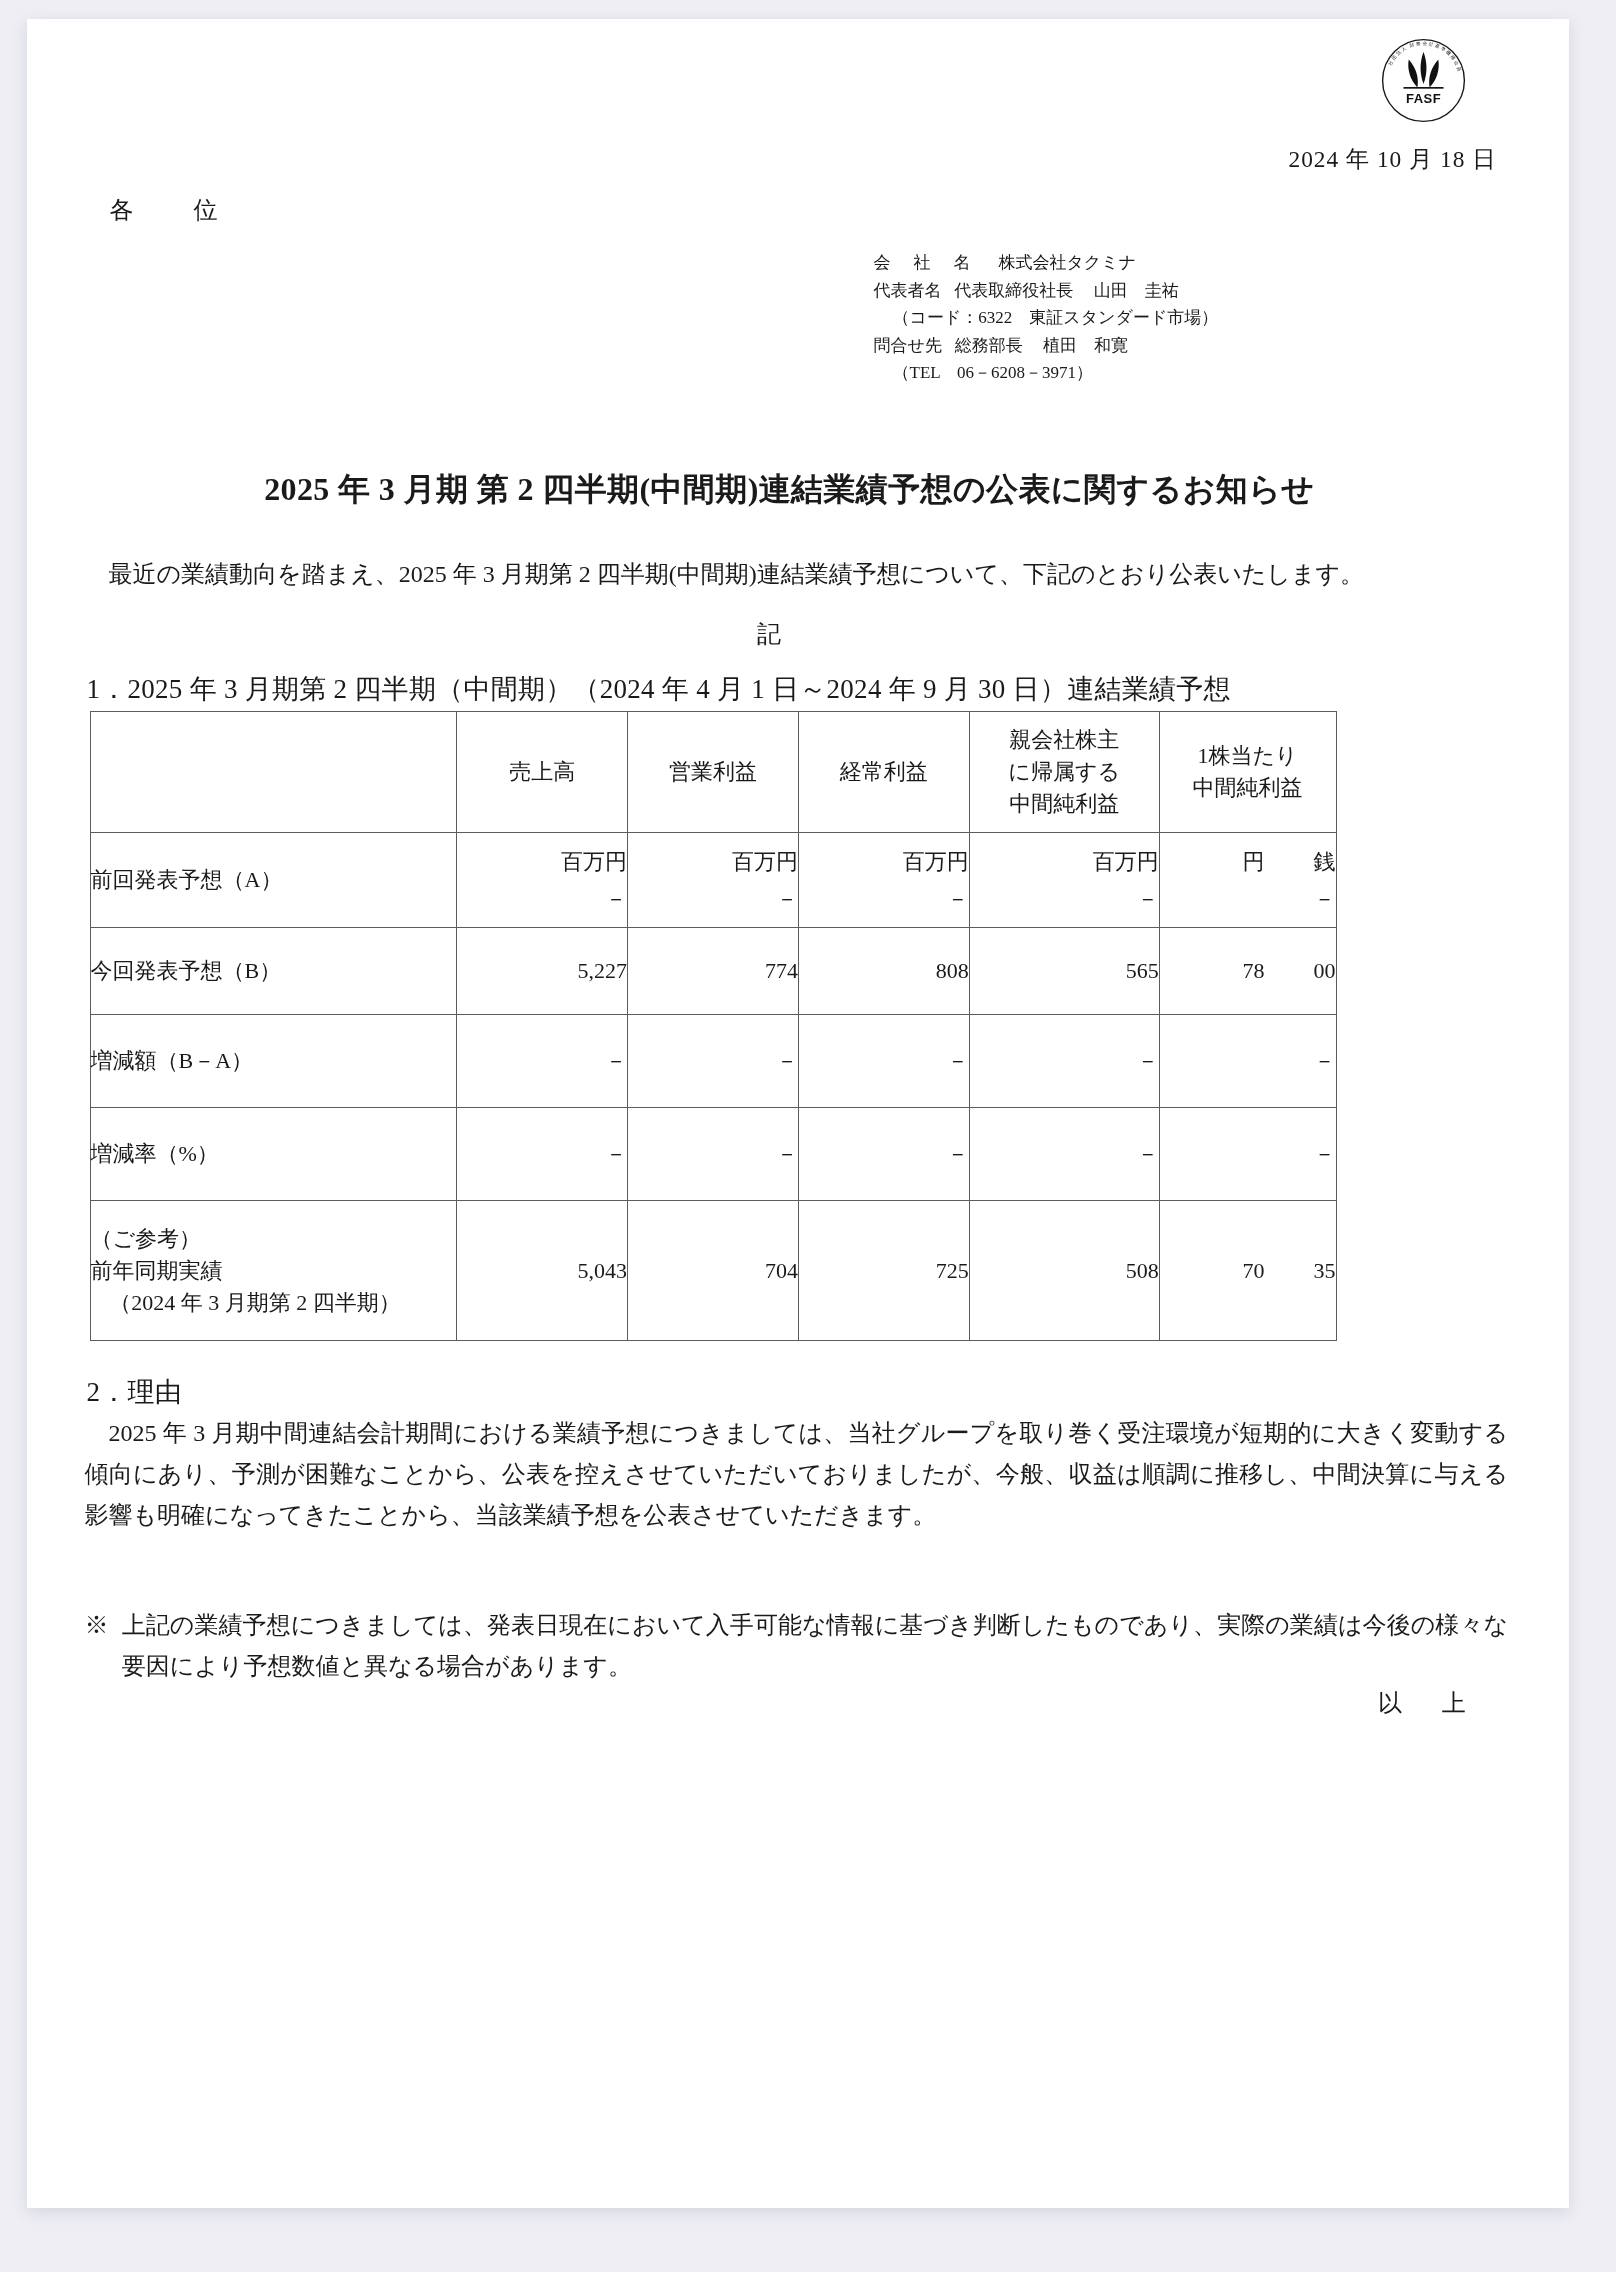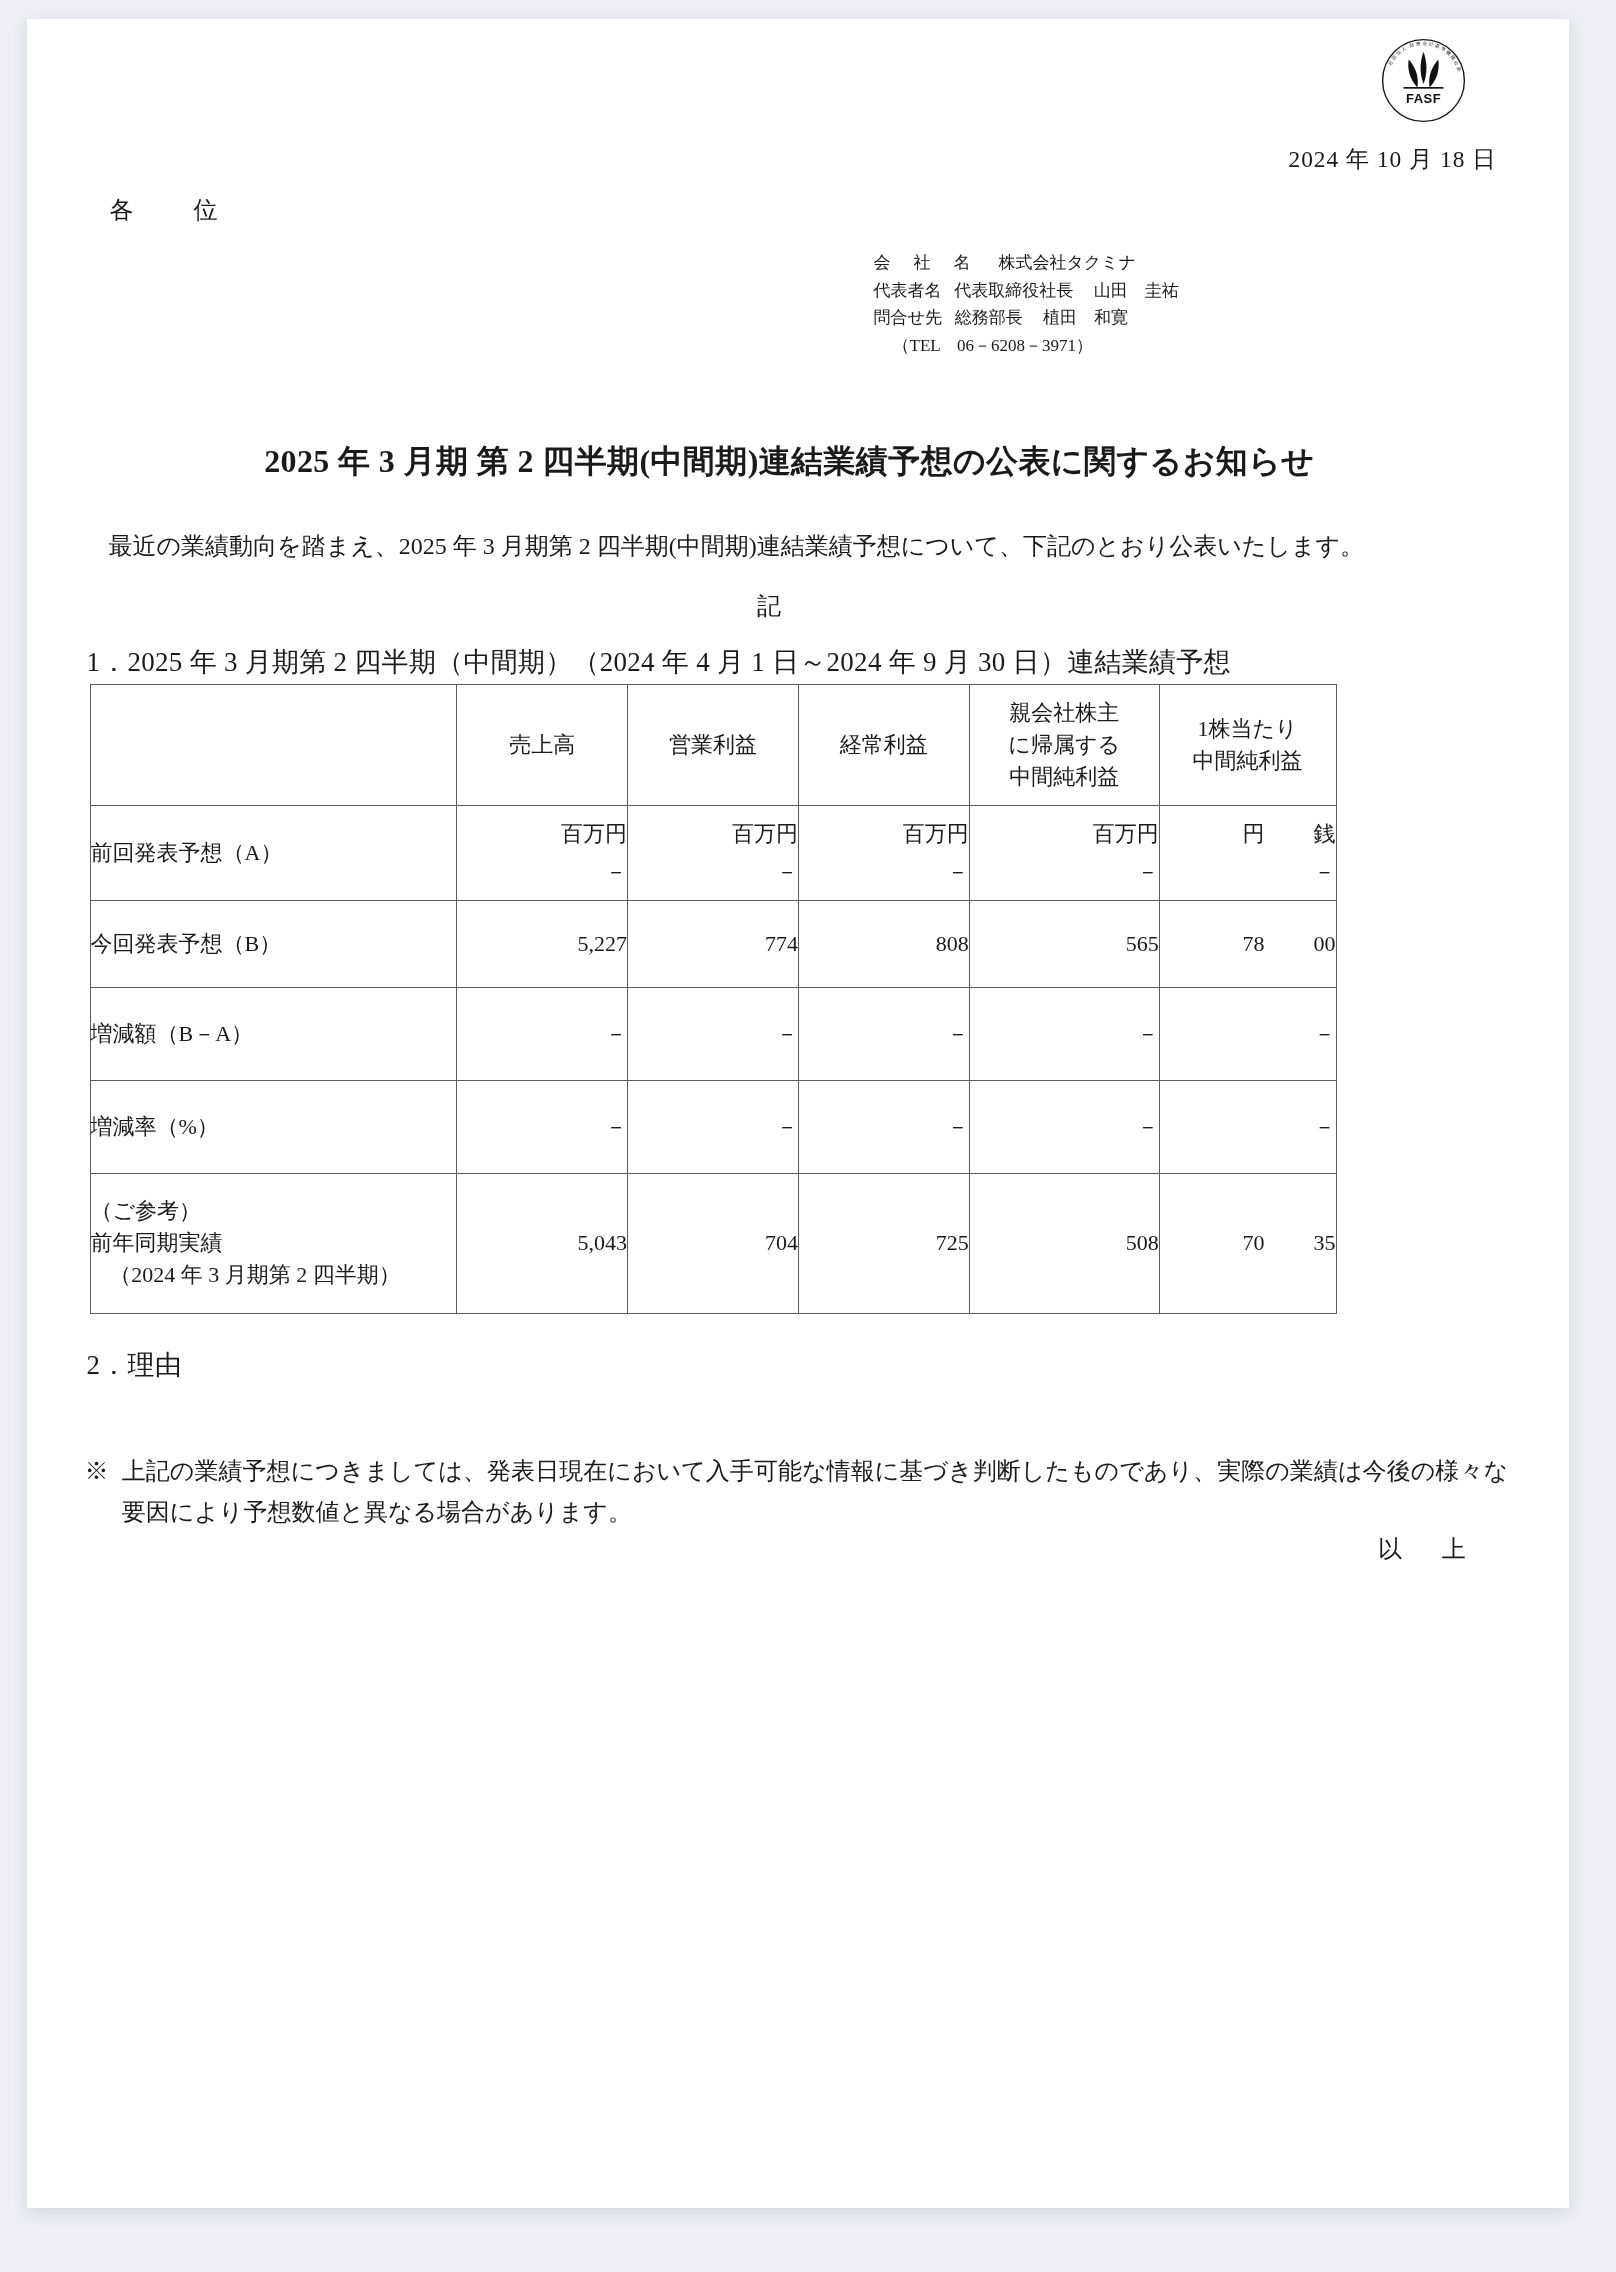--- a/index.html
+++ b/index.html
@@ -257,20 +257,21 @@
 
     <div class="salutation">各　位</div>
 
     <div class="company-block">
       <div class="row">
         <span class="lbl-spread">会 社 名</span><span class="gap-s"></span><span>株式会社タクミナ</span>
       </div>
       <div class="row">
         <span>代表者名</span><span class="gap-s"></span><span>代表取締役社長</span><span class="gap-m"></span><span>山田　圭祐</span>
       </div>
+      <div class="row indent">（コード：6322　東証スタンダード市場）</div>
       <div class="row">
         <span>問合せ先</span><span class="gap-s"></span><span>総務部長</span><span class="gap-m"></span><span>植田　和寛</span>
       </div>
       <div class="row indent">（TEL　06－6208－3971）</div>
     </div>
 
     <div class="doc-title">2025 年 3 月期 第 2 四半期(中間期)連結業績予想の公表に関するお知らせ</div>
 
     <div class="lead">最近の業績動向を踏まえ、2025 年 3 月期第 2 四半期(中間期)連結業績予想について、下記のとおり公表いたします。</div>
     <div class="ki-mark">記</div>
@@ -373,20 +374,21 @@
           <td class="cell-num">725</td>
           <td class="cell-num">508</td>
           <td class="cell-num">
             <span class="eps-lead">70</span><span class="eps-pair">35</span>
           </td>
         </tr>
       </tbody>
     </table>
 
     <div class="section-heading reason">2．理由</div>
+    <div class="body-para">2025 年 3 月期中間連結会計期間における業績予想につきましては、当社グループを取り巻く受注環境が短期的に大きく変動する傾向にあり、予測が困難なことから、公表を控えさせていただいておりましたが、今般、収益は順調に推移し、中間決算に与える影響も明確になってきたことから、当該業績予想を公表させていただきます。</div>
 
     <div class="note-block">
       <span class="note-mark">※</span>
       <span class="note-text">上記の業績予想につきましては、発表日現在において入手可能な情報に基づき判断したものであり、実際の業績は今後の様々な要因により予想数値と異なる場合があります。</span>
     </div>
 
     <div class="closing">以 上</div>
 
   </div>
 </div>

